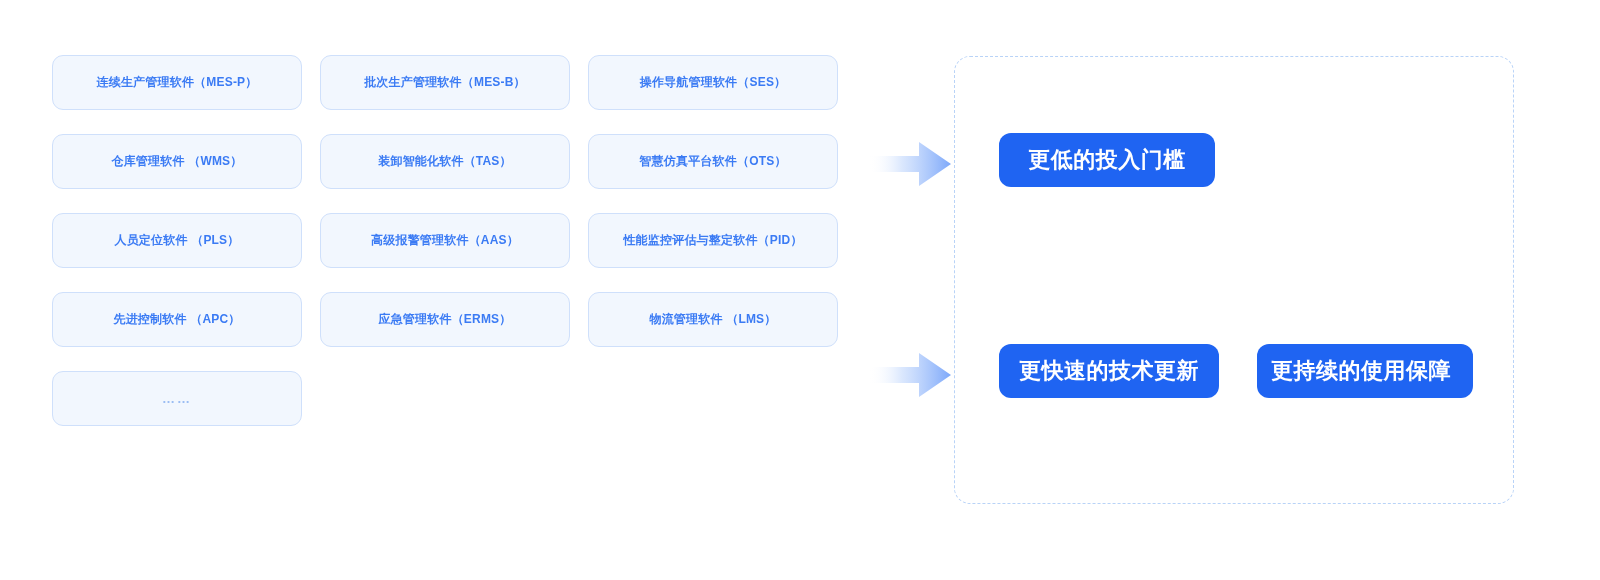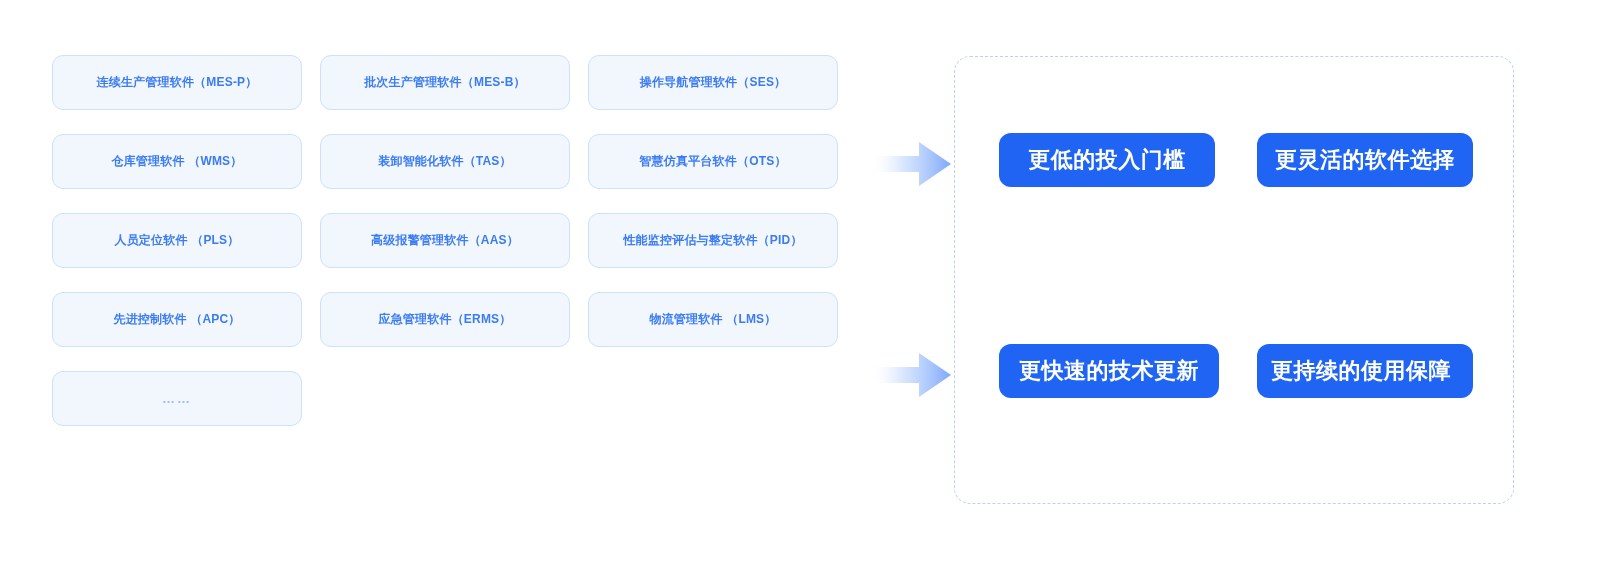--- a/index.html
+++ b/index.html
@@ -179,23 +179,20 @@
         </linearGradient>
       </defs>
       <path d="M0,20 L50,20 L50,6 L82,28 L50,50 L50,36 L0,36 Z" fill="url(#agrad2)" stroke="none"></path>
     </svg>
   </div>
 
   <div id="benefits-panel">
     <div class="benefit-chip chip-0">
       <span class="label">更低的投入门槛</span>
     </div>
-    <div class="benefit-chip chip-1">
-      <span class="label">更灵活的软件选择</span>
-    </div>
     <div class="benefit-chip chip-2">
       <span class="label">更快速的技术更新</span>
     </div>
     <div class="benefit-chip chip-3">
       <span class="label">更持续的使用保障</span>
     </div>
   </div>
 
 </div>
 

